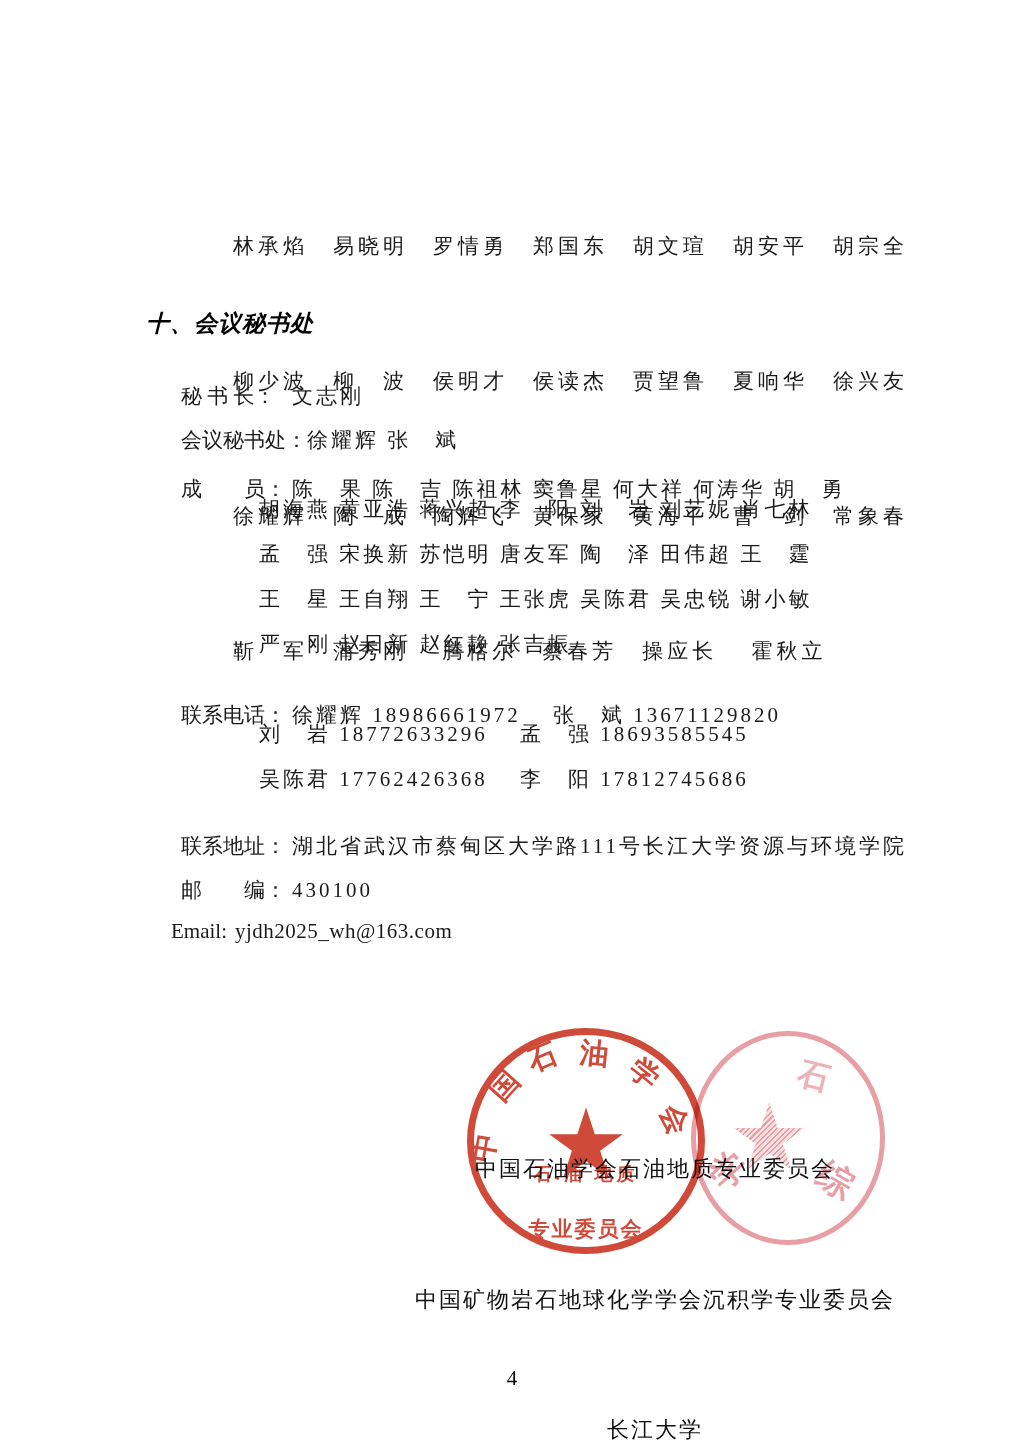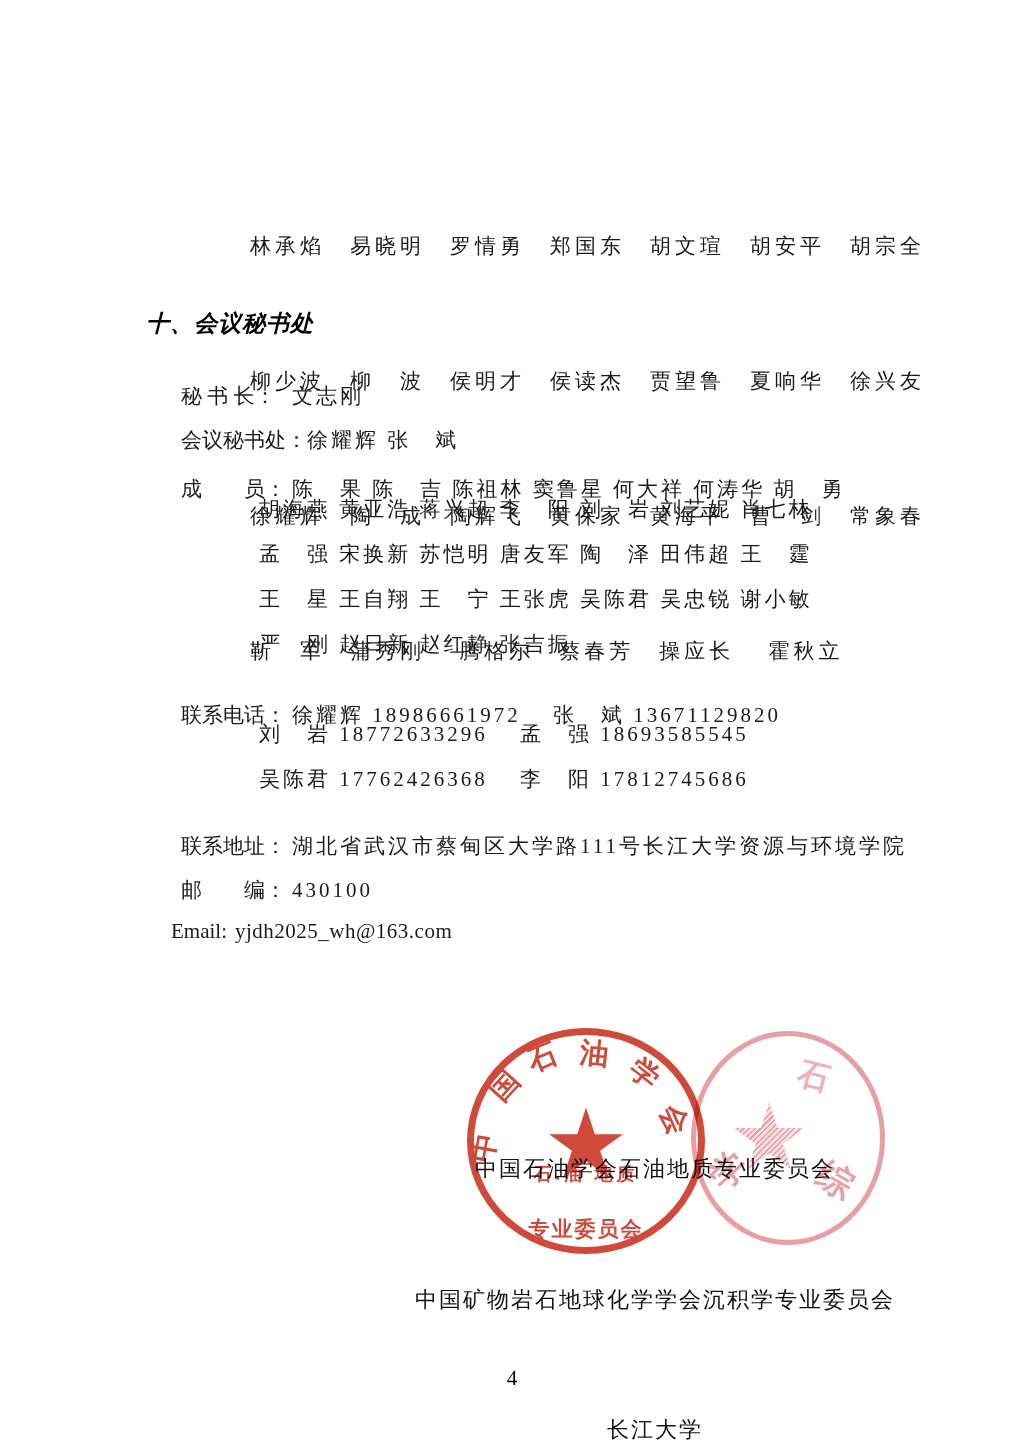--- a/index.html
+++ b/index.html
@@ -7,21 +7,21 @@
     position:relative;
     width:1024px;height:1448px;
     background:#ffffff;
     margin:0 auto;
     overflow:hidden;
     font-family:"Liberation Serif","DejaVu Serif",serif;
     color:#1a1a1a;
   }
   
   .top-names{
-    position:absolute;left:250px;top:134px;
+    position:absolute;left:233px;top:134px;
     font-size:21px;line-height:45px;letter-spacing:4px;
     white-space:pre;
   }
   
   .heading{
     position:absolute;left:146px;top:308px;margin:0;
     font-family:"Liberation Sans","DejaVu Sans",sans-serif;
     font-weight:700;font-size:23px;letter-spacing:1px;color:#000;font-style:italic;
   }
   

